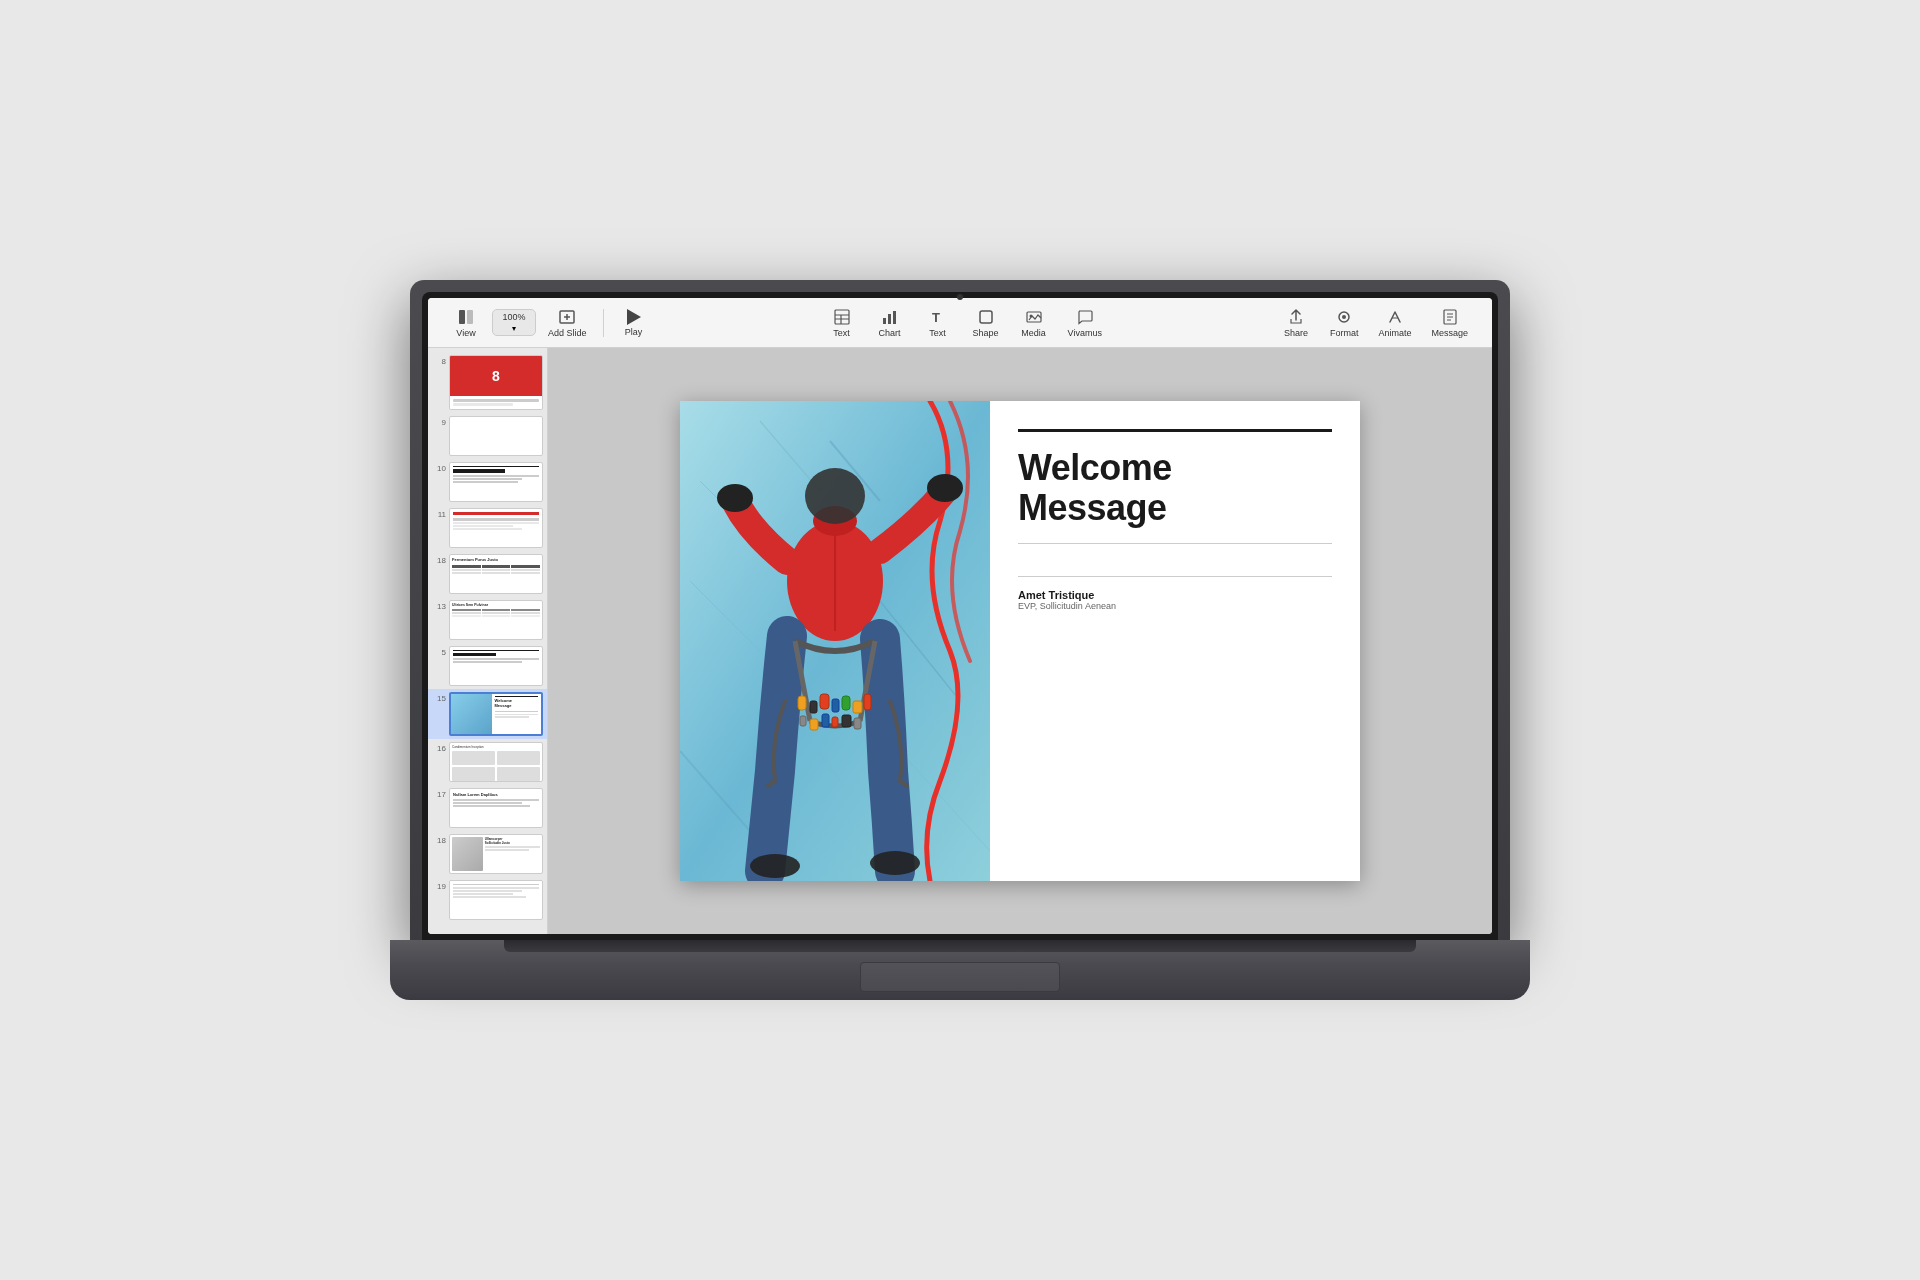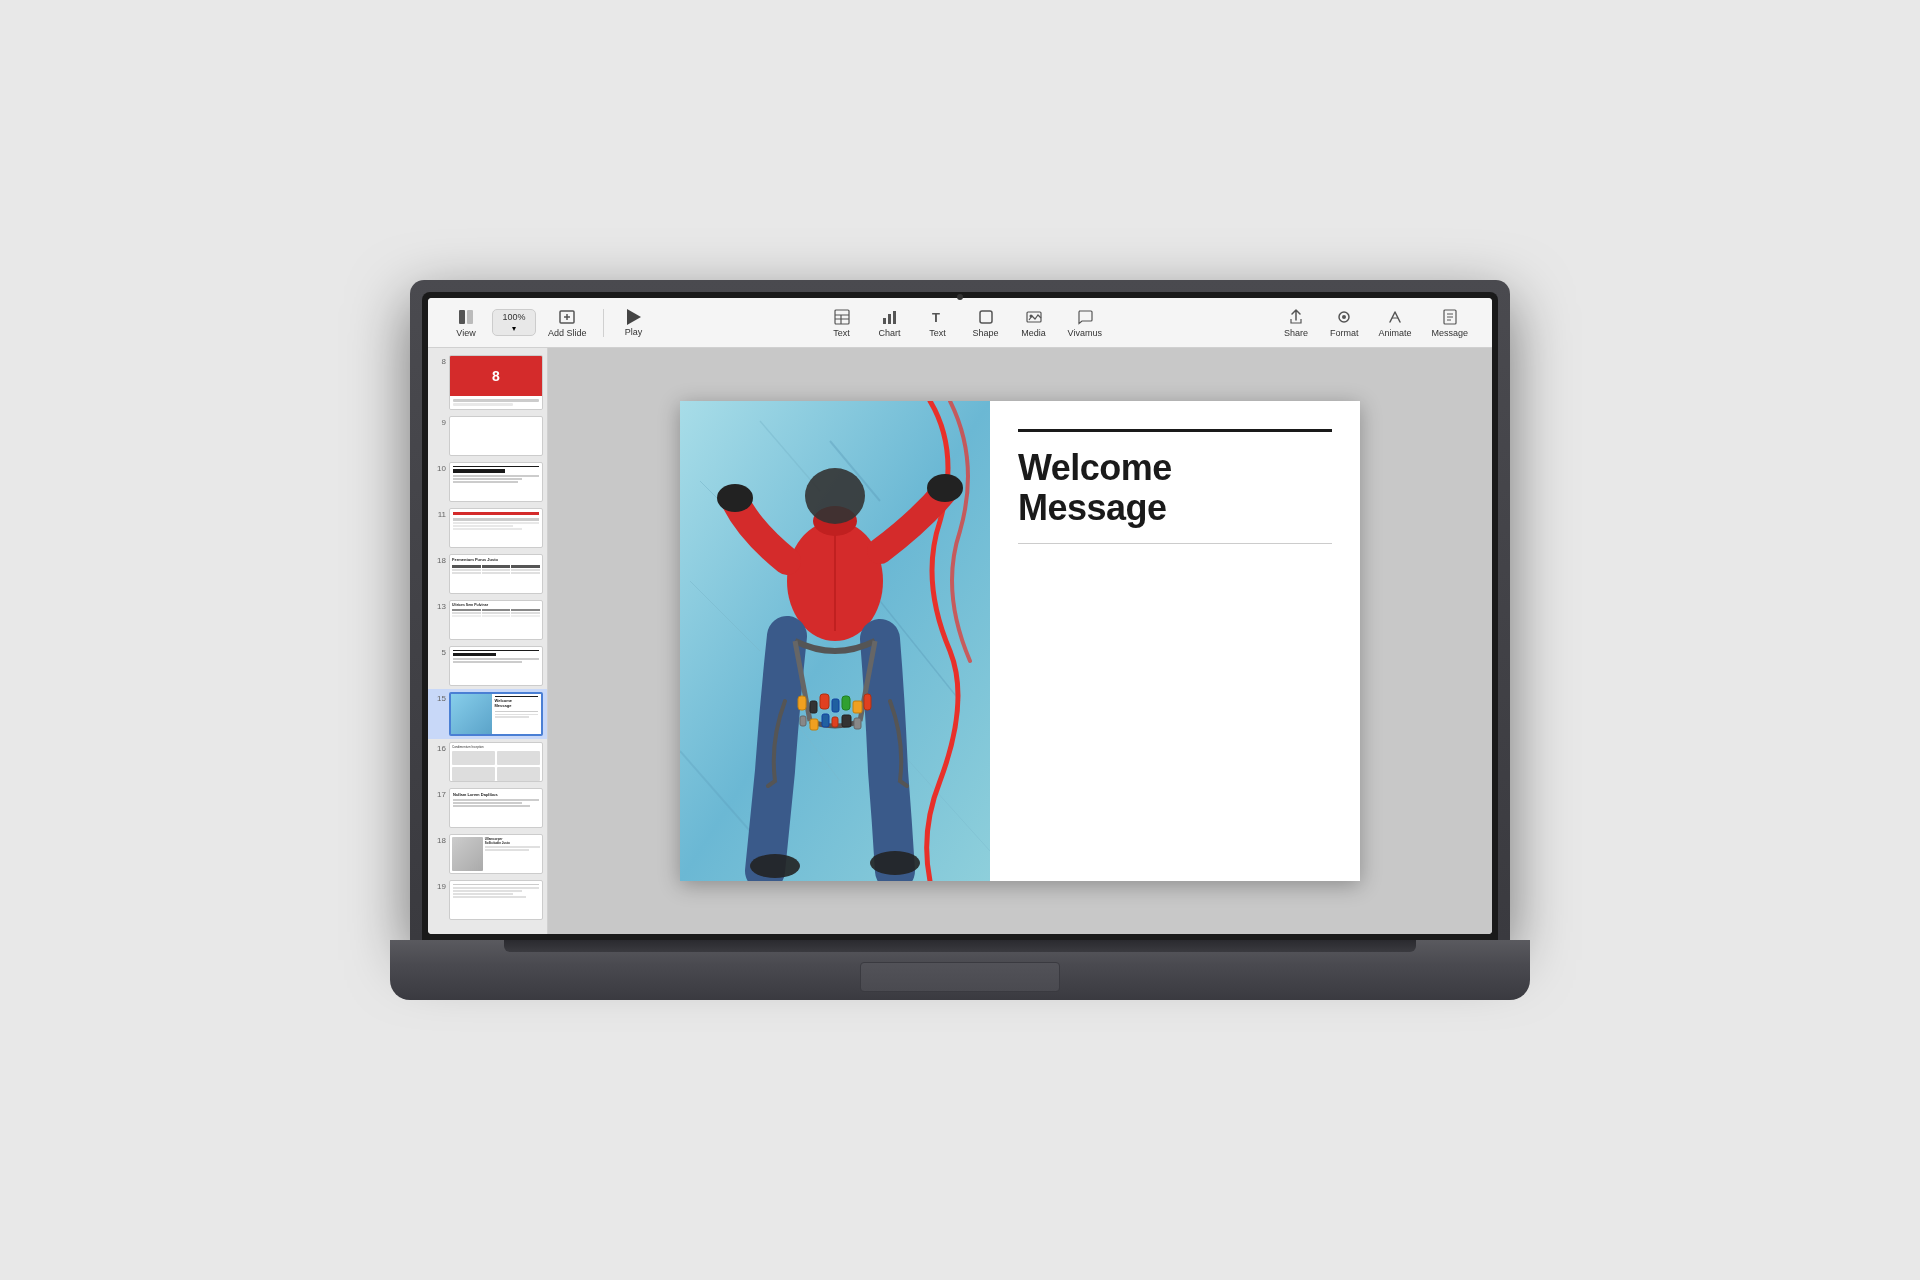--- a/index.html
+++ b/index.html
@@ -687,20 +687,24 @@
                 </div>
               </div>
 
               <div class="slide-content-section">
                 <div class="slide-top-bar"></div>
                 <div class="slide-title">
                   <span>Welcome</span><br>
                   <span>Message</span>
                 </div>
                 <div class="slide-divider"></div>
+                <div class="slide-signature">
+                  <div class="slide-author-name">Amet Tristique</div>
+                  <div class="slide-author-title">EVP, Sollicitudin Aenean</div>
+                </div>
               </div>
             </div>
           </div>
         </div>
 
       </div>
     </div>
   </div>
 
   <div class="laptop-base">

